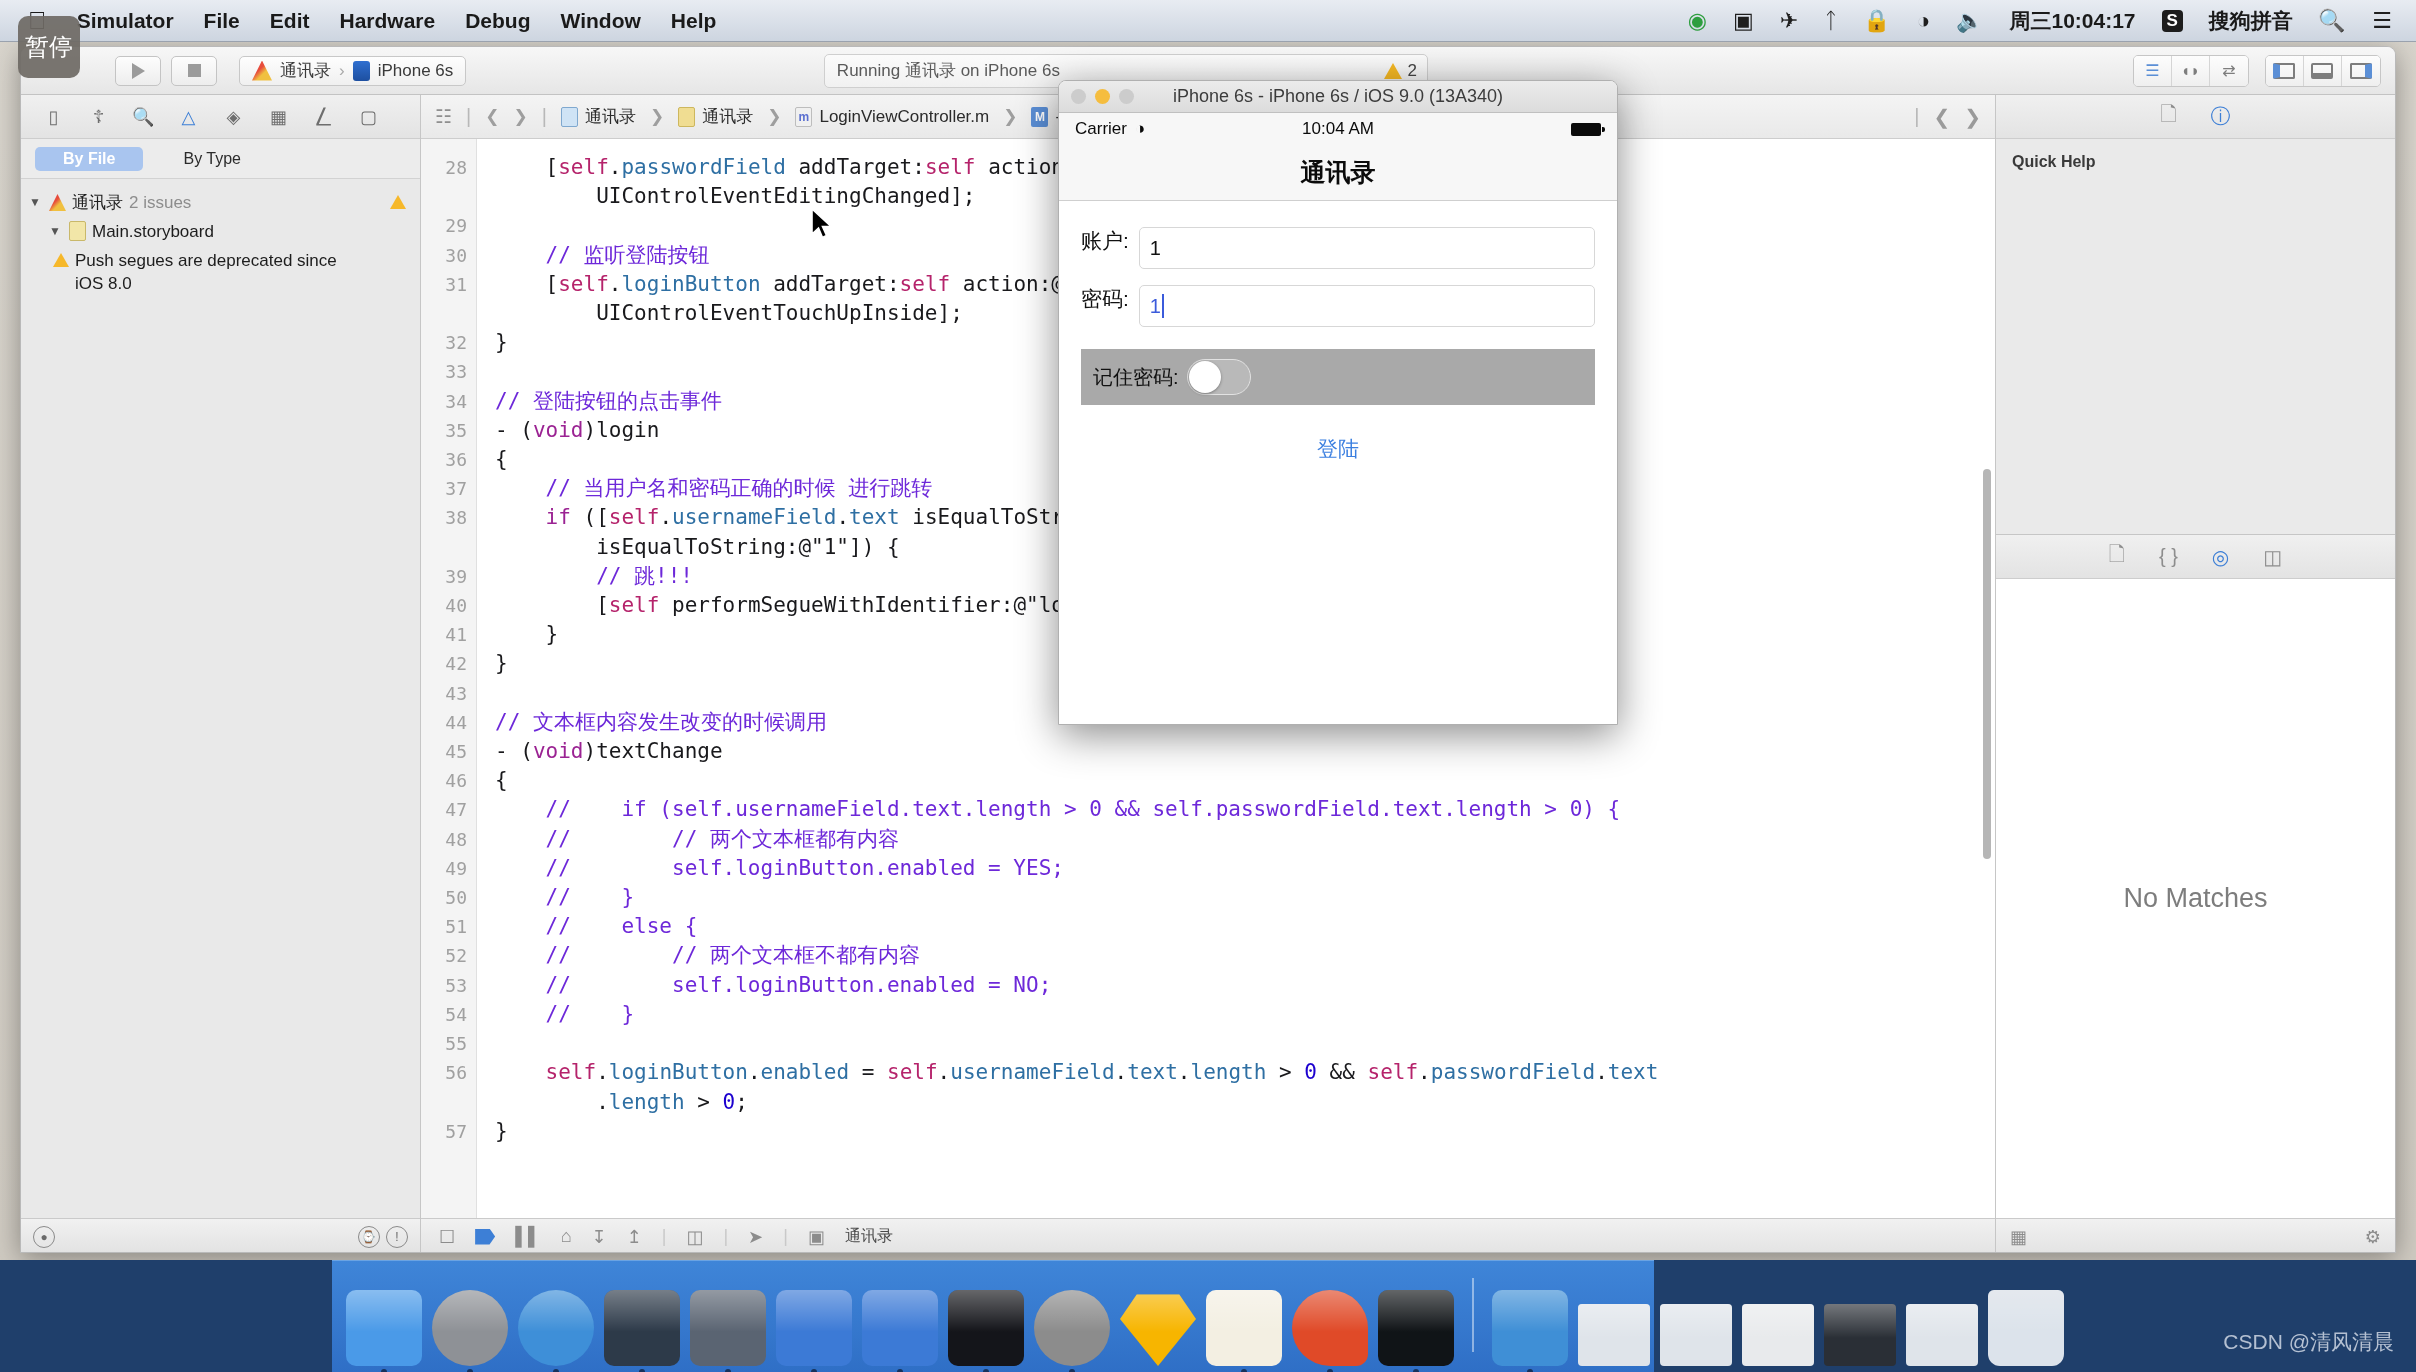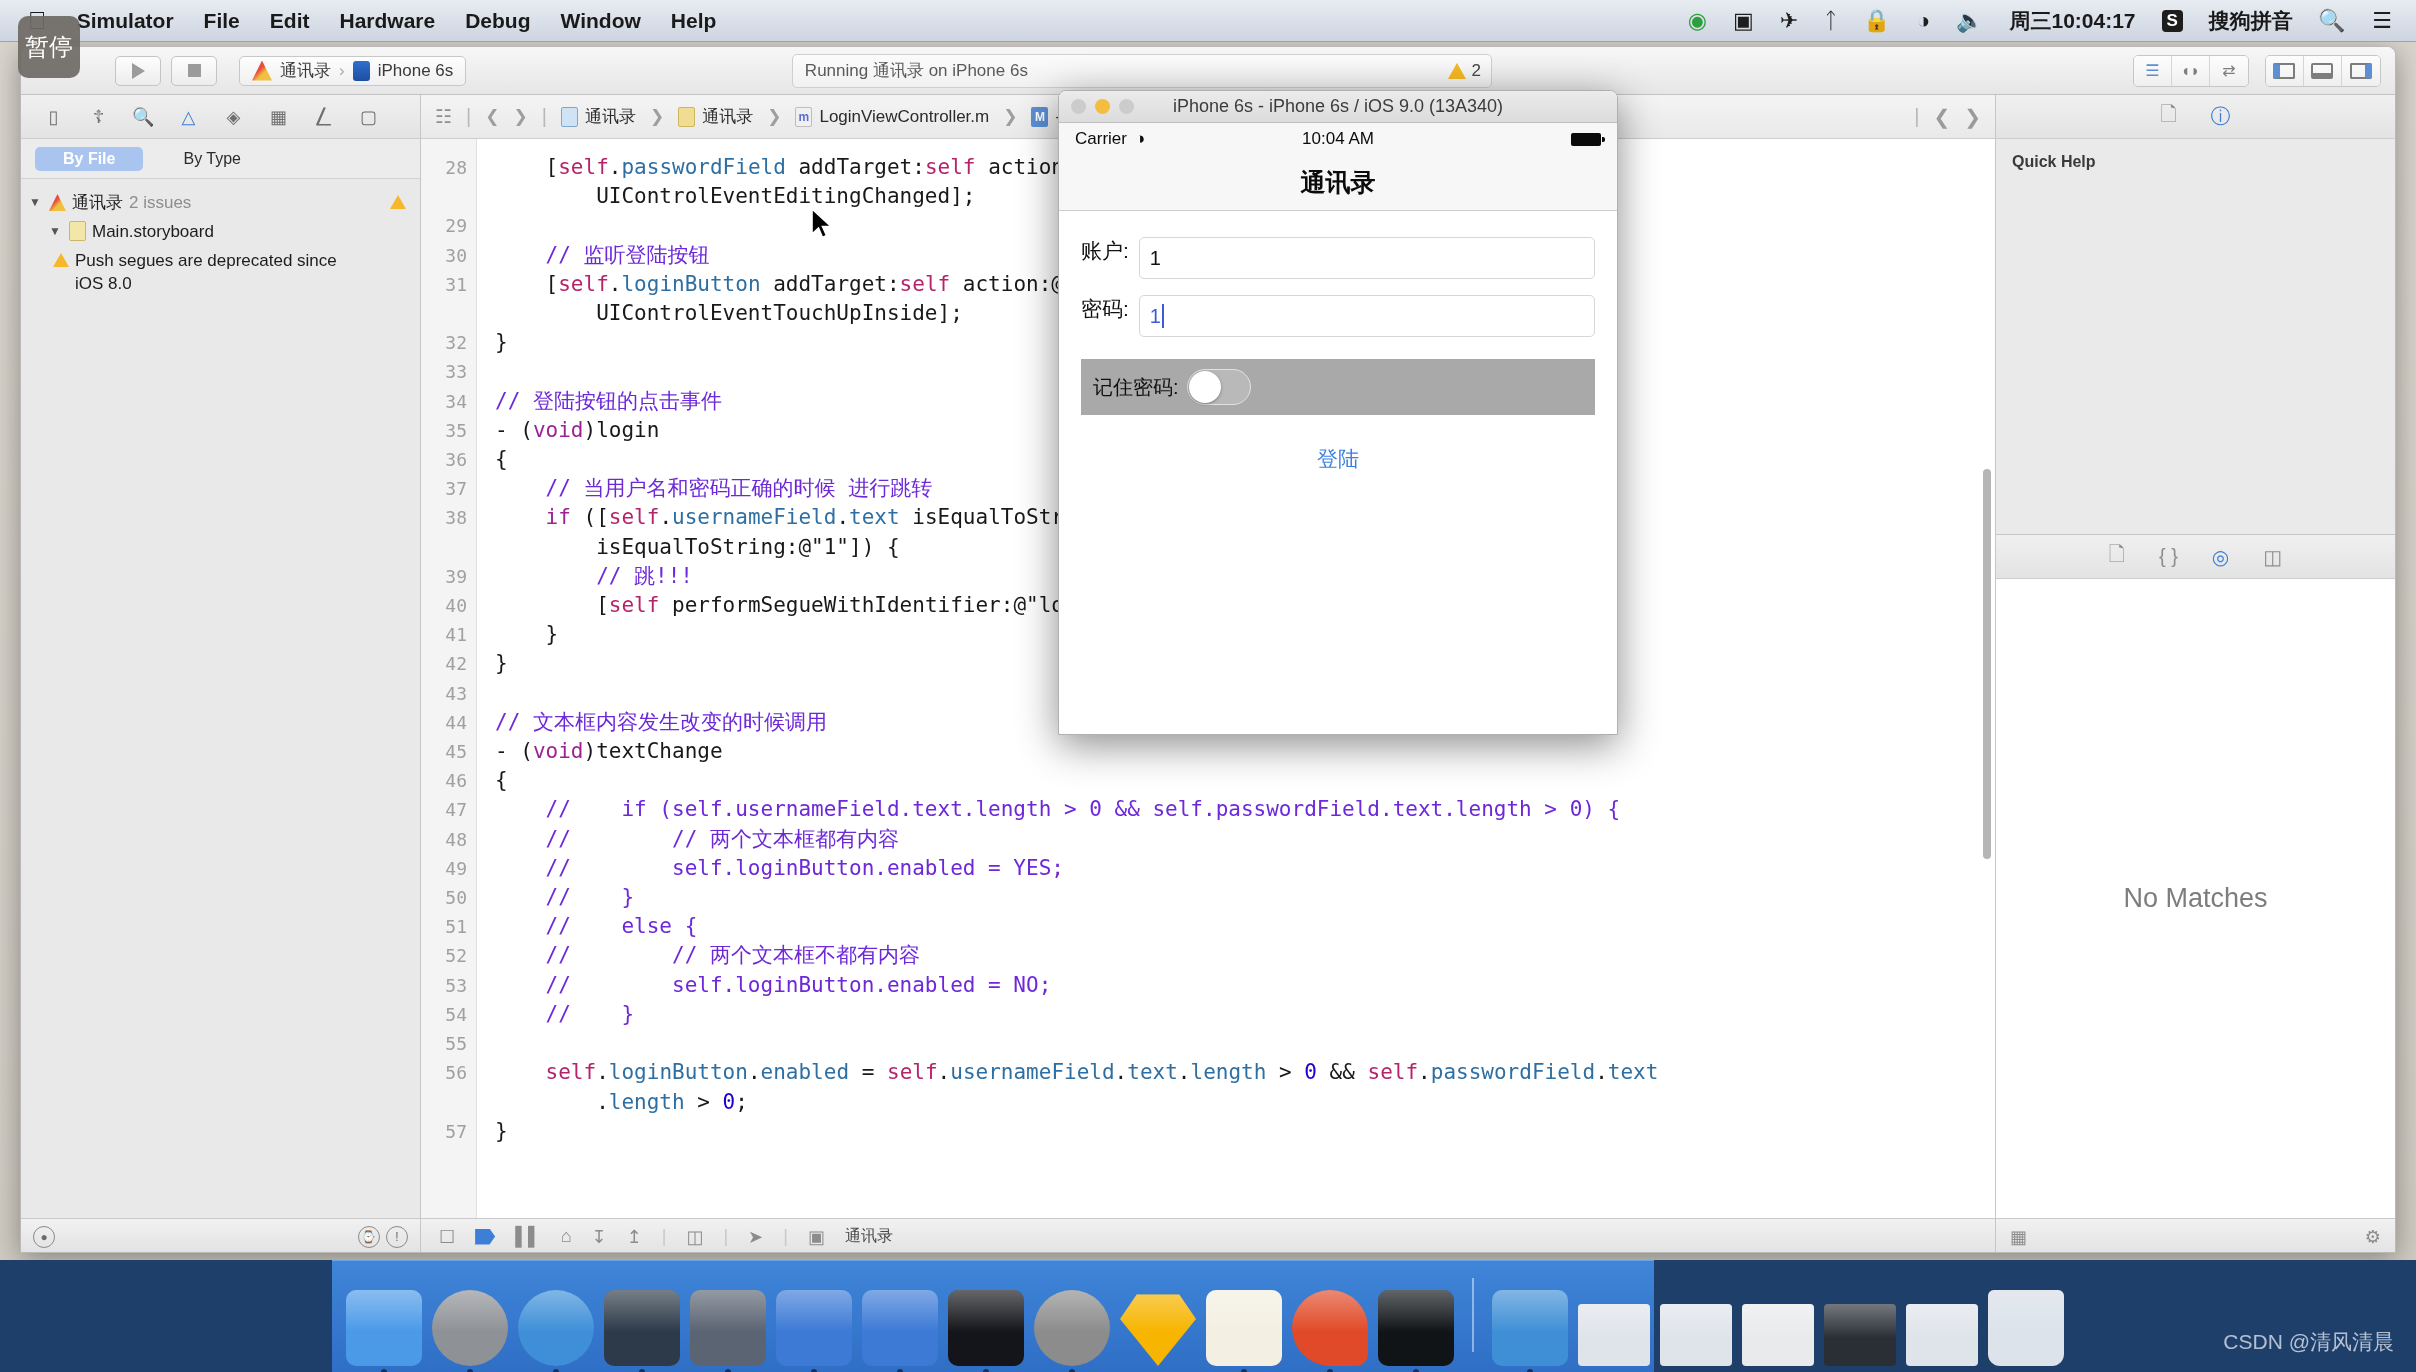--- a/index.html
+++ b/index.html
@@ -70,21 +70,21 @@
     padding:0 12px; gap:8px; font-size:17px; color:#3a3a3a; white-space:nowrap;
   }
   .scheme .sep{color:#a9a9a9;}
   .xc-icon-a{
     width:20px;height:20px;
     background:linear-gradient(135deg,#e74c3c 40%, #f0c040 60%);
     clip-path:polygon(50% 0,100% 100%,0 100%);
   }
   .sim-ico{width:17px;height:20px;background:linear-gradient(180deg,#2f6fd0,#1d4fa0);border-radius:3px;}
   .status-field {
-    margin-left:auto; margin-right:auto; width:700px; height:34px;
+    margin-left:auto; margin-right:auto; width:604px; height:34px;
     background:linear-gradient(180deg,#fbfbfb,#f1f1f1);
     border:1px solid #cfcfcf; border-radius:5px;
     display:flex;align-items:center; padding:0 12px; font-size:17px; color:#5a5a5a;
     position:relative;
     text-align:right;
   }
   .status-field .warn { position:absolute; right:10px; display:flex;align-items:center;gap:5px;color:#444;}
   .tri-warn{
     width:0;height:0;border-left:9px solid transparent;border-right:9px solid transparent;
     border-bottom:16px solid #f5b823;
@@ -199,21 +199,21 @@
   .searchdoc-btn{
     border:1px solid #bdbdbd;border-radius:6px;padding:5px 16px;font-size:16px;color:#2b2b2b;
     background:linear-gradient(180deg,#fcfcfc,#efefef);
   }
   .insp-bottom{flex:1;display:flex;flex-direction:column;background:#fff;}
   .no-matches{flex:1;display:flex;align-items:center;justify-content:center;font-size:27px;color:#7d7d7d;}
   .insp-foot{height:36px;background:linear-gradient(180deg,#f1f1f1,#e3e3e3);border-top:1px solid #cacaca;display:flex;align-items:center;gap:16px;padding:0 14px;color:#8c8c8c;font-size:18px;}
 
   
   #simulator {
-    position:absolute; left:1058px; top:90px; width:560px; height:645px;
+    position:absolute; left:1058px; top:80px; width:560px; height:645px;
     background:#fff; border-radius:8px 8px 0 0;
     box-shadow:0 10px 40px rgba(0,0,0,.45);
     z-index:30; overflow:hidden; border:1px solid #b0b0b0;
   }
   #sim-title {
     height:32px; background:linear-gradient(180deg,#ebebeb,#dcdcdc);
     border-bottom:1px solid #c0c0c0; display:flex; align-items:center; padding:0 12px; gap:9px;
     font-size:18px; color:#3c3c3c; position:relative;
   }
   .tl { width:15px;height:15px;border-radius:50%; }

